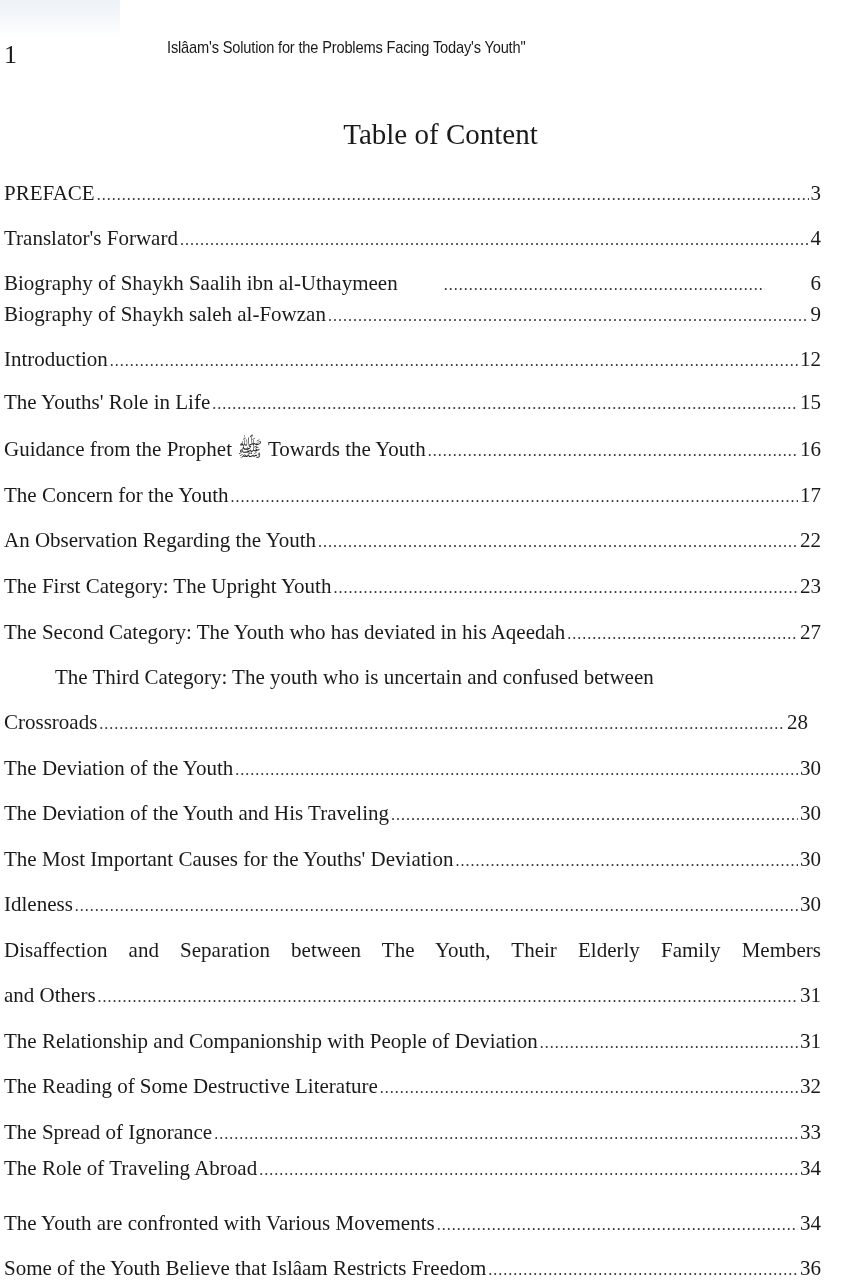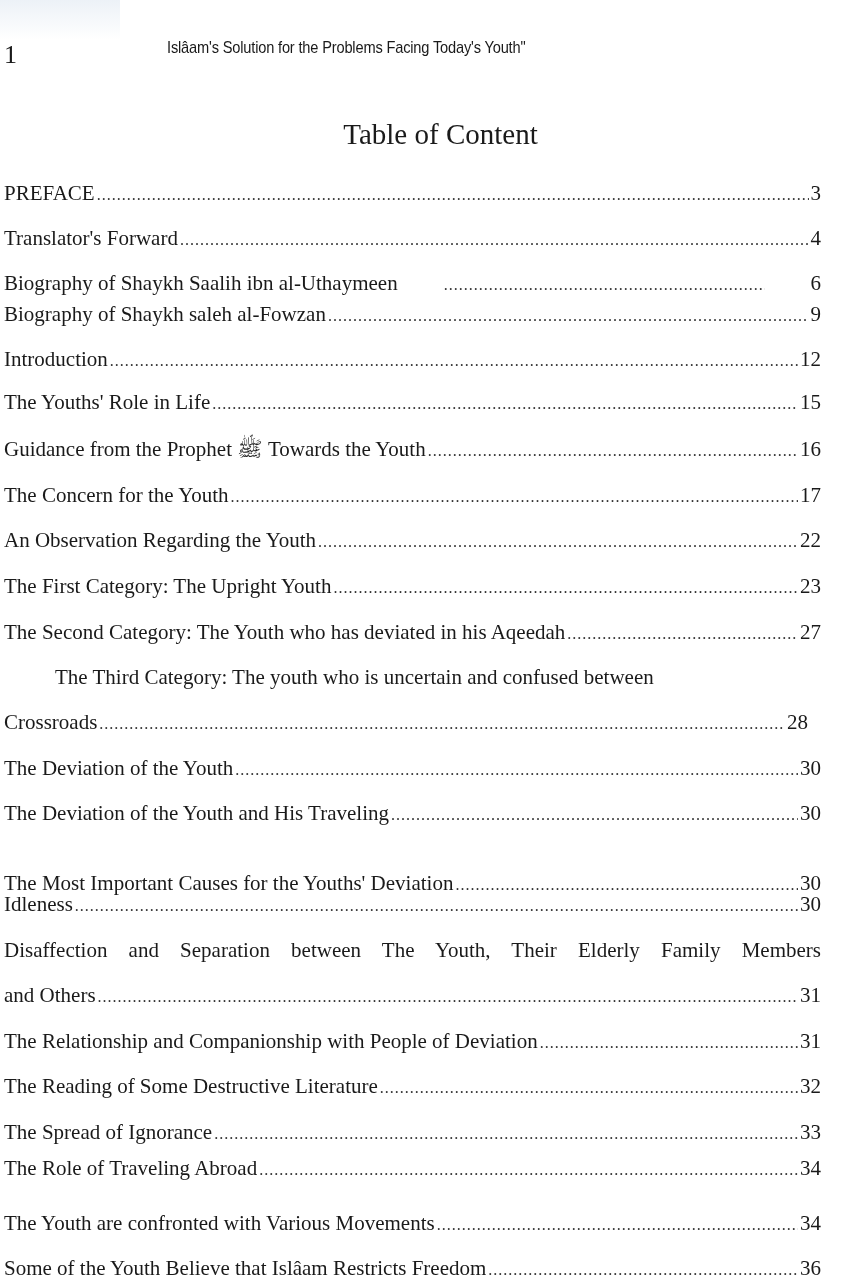--- a/index.html
+++ b/index.html
@@ -184,21 +184,21 @@
   <span class="leader"></span>
   <span class="pg">30</span>
 </div>
 
 <div class="toc-entry" style="top:799px;">
   <span class="label">The Deviation of the Youth and His Traveling</span>
   <span class="leader"></span>
   <span class="pg">30</span>
 </div>
 
-<div class="toc-entry" style="top:845px;margin-top:24px;">
+<div class="toc-entry" style="top:845px;">
   <span class="label">The Most Important Causes for the Youths' Deviation</span>
   <span class="leader"></span>
   <span class="pg">30</span>
 </div>
 
 <div class="toc-entry" style="top:890px;justify-content:flex-end;">
   <span class="label">Idleness</span>
   <span class="leader"></span>
   <span class="pg">30</span>
 </div>

